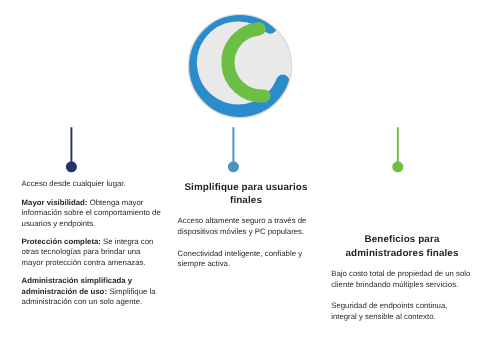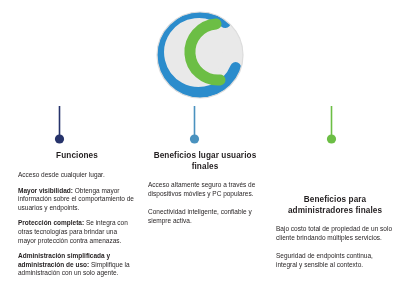--- a/index.html
+++ b/index.html
@@ -136,33 +136,32 @@
 
       <circle cx="59.5" cy="41" r="4.6" fill="#26336b"></circle>
       <circle cx="194.5" cy="41" r="4.6" fill="#4a92bf"></circle>
       <circle cx="331.5" cy="41" r="4.6" fill="#6cbe45"></circle>
     </svg>
   </div>
 
   <div class="columns">
 
     <div class="col col-funciones">
-      <div class="col-title">Funciones</div>
 
       <p class="block"><span>Acceso desde cualquier lugar.</span></p>
 
       <p class="block"><b>Mayor visibilidad:</b><span> Obtenga mayor información sobre el comportamiento de usuarios y endpoints.</span></p>
 
       <p class="block"><b>Protección completa:</b><span> Se integra con otras tecnologías para brindar una mayor protección contra amenazas.</span></p>
 
       <p class="block"><b>Administración simplificada y administración de uso:</b><span> Simplifique la administración con un solo agente.</span></p>
     </div>
 
     <div class="col col-usuarios">
-      <div class="col-title">Beneficios lugar usuarios finales</div>
+      <div class="col-title">Simplifique para usuarios finales</div>
 
       <p class="block"><span>Acceso altamente seguro a través de dispositivos móviles y PC populares.</span></p>
 
       <p class="block"><span>Conectividad inteligente, confiable y siempre activa.</span></p>
     </div>
 
     <div class="col col-administradores">
       <div class="col-title">Beneficios para administradores finales</div>
 
       <p class="block"><span>Bajo costo total de propiedad de un solo cliente brindando múltiples servicios.</span></p>

